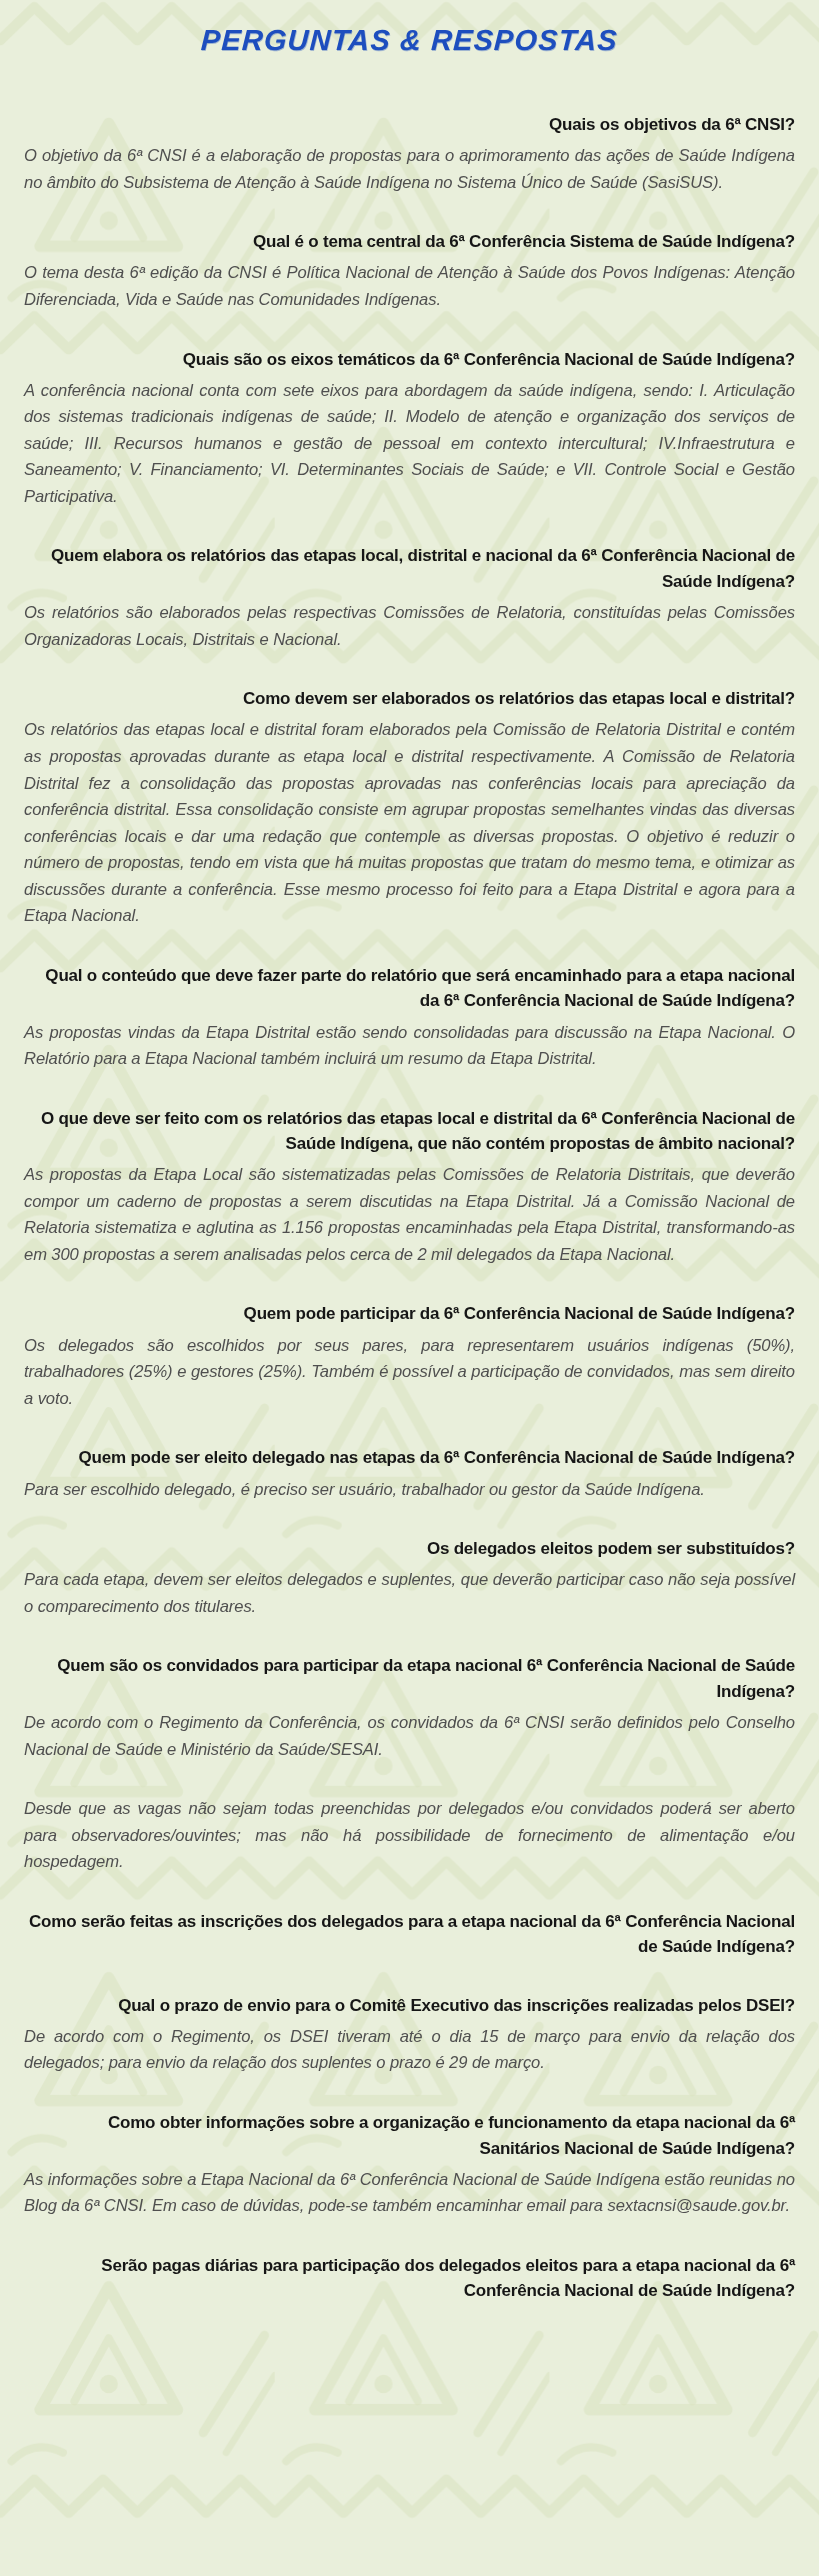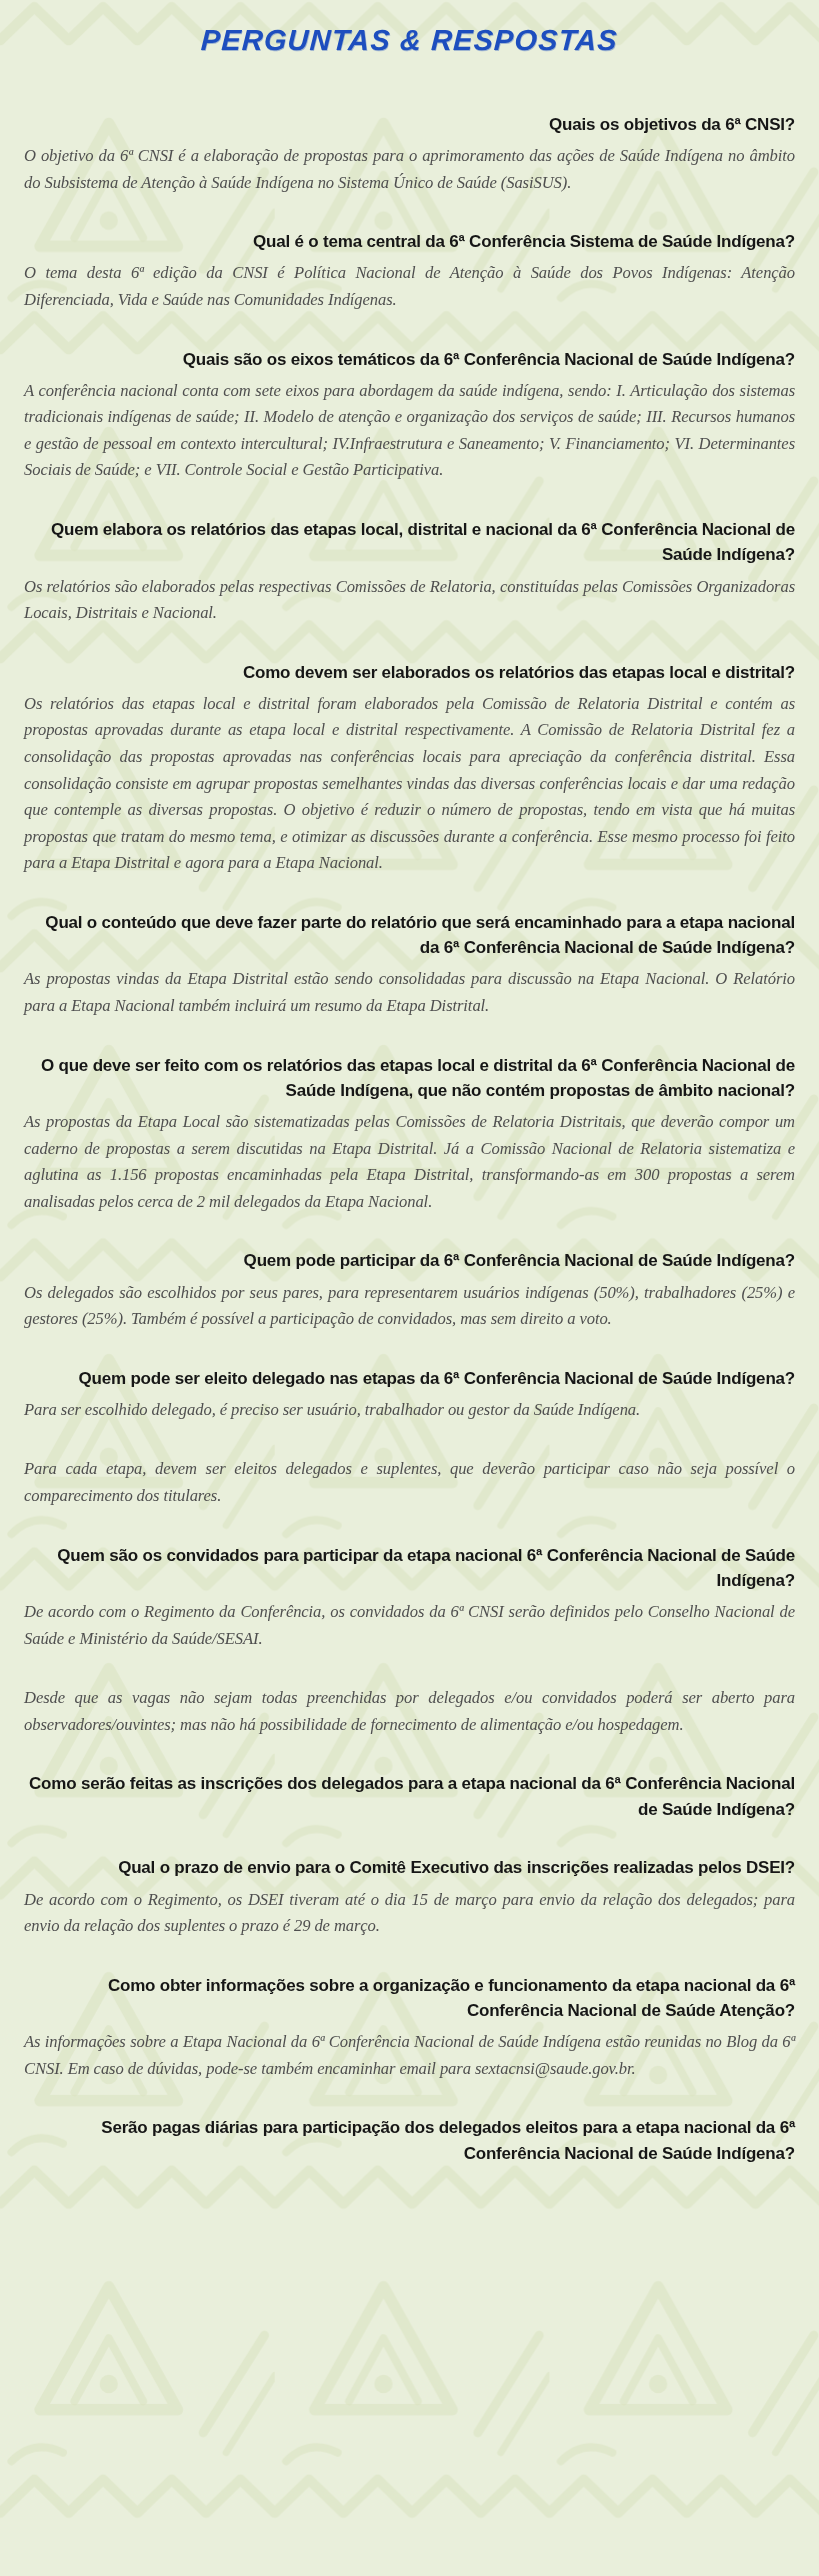--- a/index.html
+++ b/index.html
@@ -61,21 +61,20 @@
     margin-bottom:5.7px;
     text-align:right;
   }
   .qa p{
     font-size:16.6px;
     line-height:1.6;
     font-style:italic;
     letter-spacing:-0.1px;
     color:var(--answer);
     text-align:justify;
-    font-family:Liberation Serif, serif;
   }
 </style>
 </head>
 <body>
 
 <div class="page">
 
   <div class="bg-layer">
     <svg width="819" height="2576" xmlns="http://www.w3.org/2000/svg" viewBox="0 0 1431 4500">
       <defs>
@@ -142,20 +141,21 @@
     <h2>Quem pode participar da 6ª Conferência Nacional de Saúde Indígena?</h2>
     <p>Os delegados são escolhidos por seus pares, para representarem usuários indígenas (50%), trabalhadores (25%) e gestores (25%). Também é possível a participação de convidados, mas sem direito a voto.</p>
   </section>
 
   <section class="qa">
     <h2>Quem pode ser eleito delegado nas etapas da 6ª Conferência Nacional de Saúde Indígena?</h2>
     <p>Para ser escolhido delegado, é preciso ser usuário, trabalhador ou gestor da Saúde Indígena.</p>
   </section>
 
   <section class="qa">
+    <h2>Os delegados eleitos podem ser substituídos?</h2>
     <p>Para cada etapa, devem ser eleitos delegados e suplentes, que deverão participar caso não seja possível o comparecimento dos titulares.</p>
   </section>
 
   <section class="qa">
     <h2>Quem são os convidados para participar da etapa nacional 6ª Conferência Nacional de Saúde Indígena?</h2>
     <p>De acordo com o Regimento da Conferência, os convidados da 6ª CNSI serão definidos pelo Conselho Nacional de Saúde e Ministério da Saúde/SESAI.</p>
   </section>
 
   <section class="qa">
     <p>Desde que as vagas não sejam todas preenchidas por delegados e/ou convidados poderá ser aberto para observadores/ouvintes; mas não há possibilidade de fornecimento de alimentação e/ou hospedagem.</p>
@@ -164,21 +164,21 @@
   <section class="qa">
     <h2>Como serão feitas as inscrições dos delegados para a etapa nacional da 6ª Conferência Nacional de Saúde Indígena?</h2>
   </section>
 
   <section class="qa">
     <h2>Qual o prazo de envio para o Comitê Executivo das inscrições realizadas pelos DSEI?</h2>
     <p>De acordo com o Regimento, os DSEI tiveram até o dia 15 de março para envio da relação dos delegados; para envio da relação dos suplentes o prazo é 29 de março.</p>
   </section>
 
   <section class="qa">
-    <h2>Como obter informações sobre a organização e funcionamento da etapa nacional da 6ª Conferência Nacional de Saúde Atenção?</h2>
+    <h2>Como obter informações sobre a organização e funcionamento da etapa nacional da 6ª Sanitários Nacional de Saúde Indígena?</h2>
     <p>As informações sobre a Etapa Nacional da 6ª Conferência Nacional de Saúde Indígena estão reunidas no Blog da 6ª CNSI. Em caso de dúvidas, pode-se também encaminhar email para sextacnsi@saude.gov.br.</p>
   </section>
 
   <section class="qa">
     <h2>Serão pagas diárias para participação dos delegados eleitos para a etapa nacional da 6ª Conferência Nacional de Saúde Indígena?</h2>
 
   </section>
 </main>
   </div>
 

